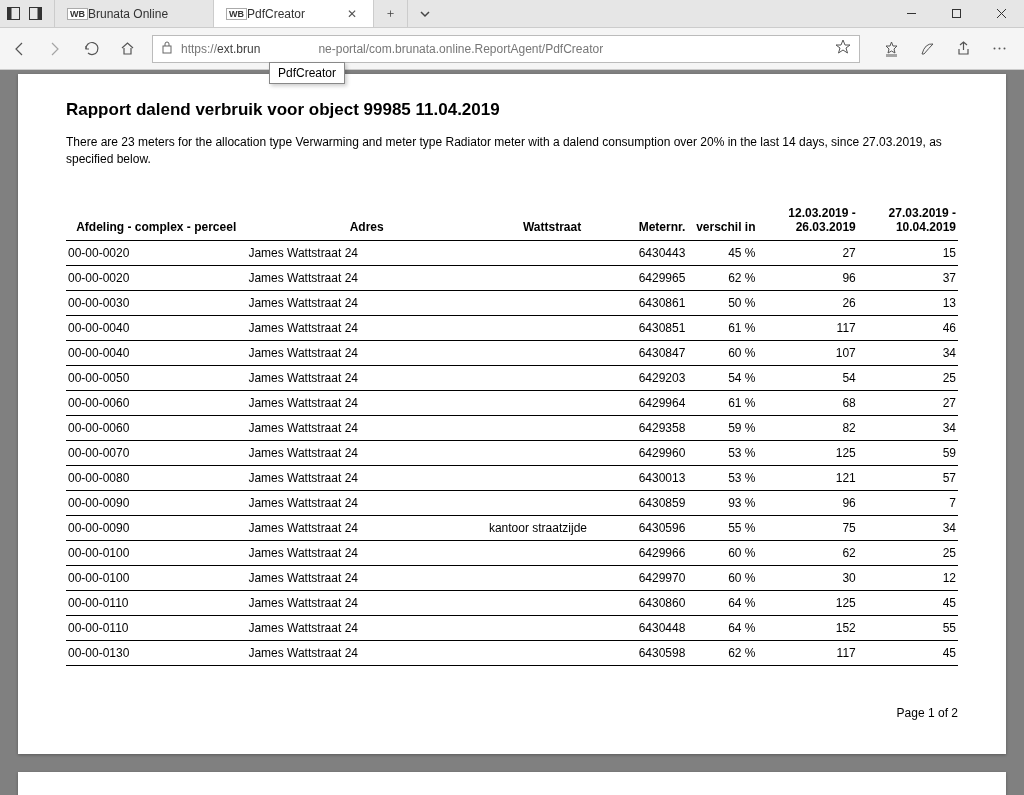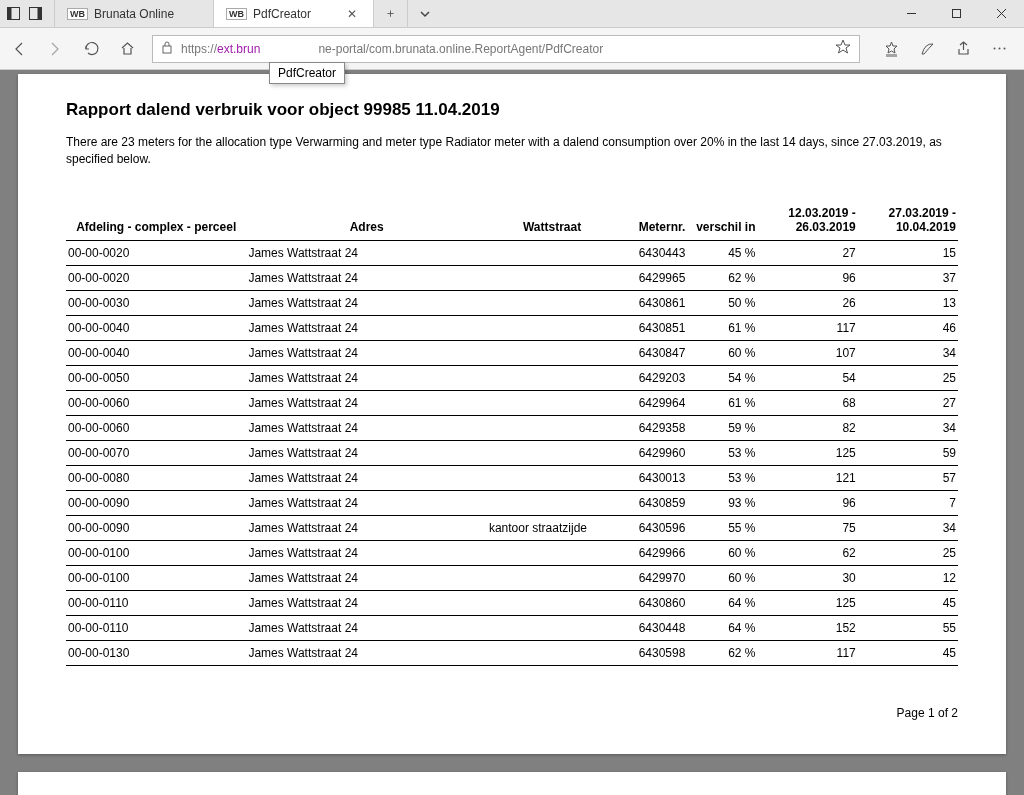--- a/index.html
+++ b/index.html
@@ -37,21 +37,20 @@
       display: flex;
       align-items: stretch;
       margin-left: 6px;
     }
     .tab {
       display: flex;
       align-items: center;
       padding: 0 12px;
       min-width: 160px;
       border-right: 1px solid #ccc;
-      gap: 6px;
       font-size: 12px;
       color: #333;
       position: relative;
     }
     .tab.active {
       background: #fff;
     }
     .tab .favicon {
       font-size: 9px;
       font-weight: bold;
@@ -123,21 +122,21 @@
     .addressbar .lock {
       color:#777;
     }
     .addressbar .url {
       color:#777;
       font-size:12px;
       white-space:nowrap;
       overflow:hidden;
     }
     .addressbar .url .dark {
-      color:#a21caf;
+      color:#404040;
     }
     .addressbar .star {
       margin-left:auto;
       color:#555;
     }
     .tooltip {
       position:absolute;
       top:26px;
       left:116px;
       background:#fff;

